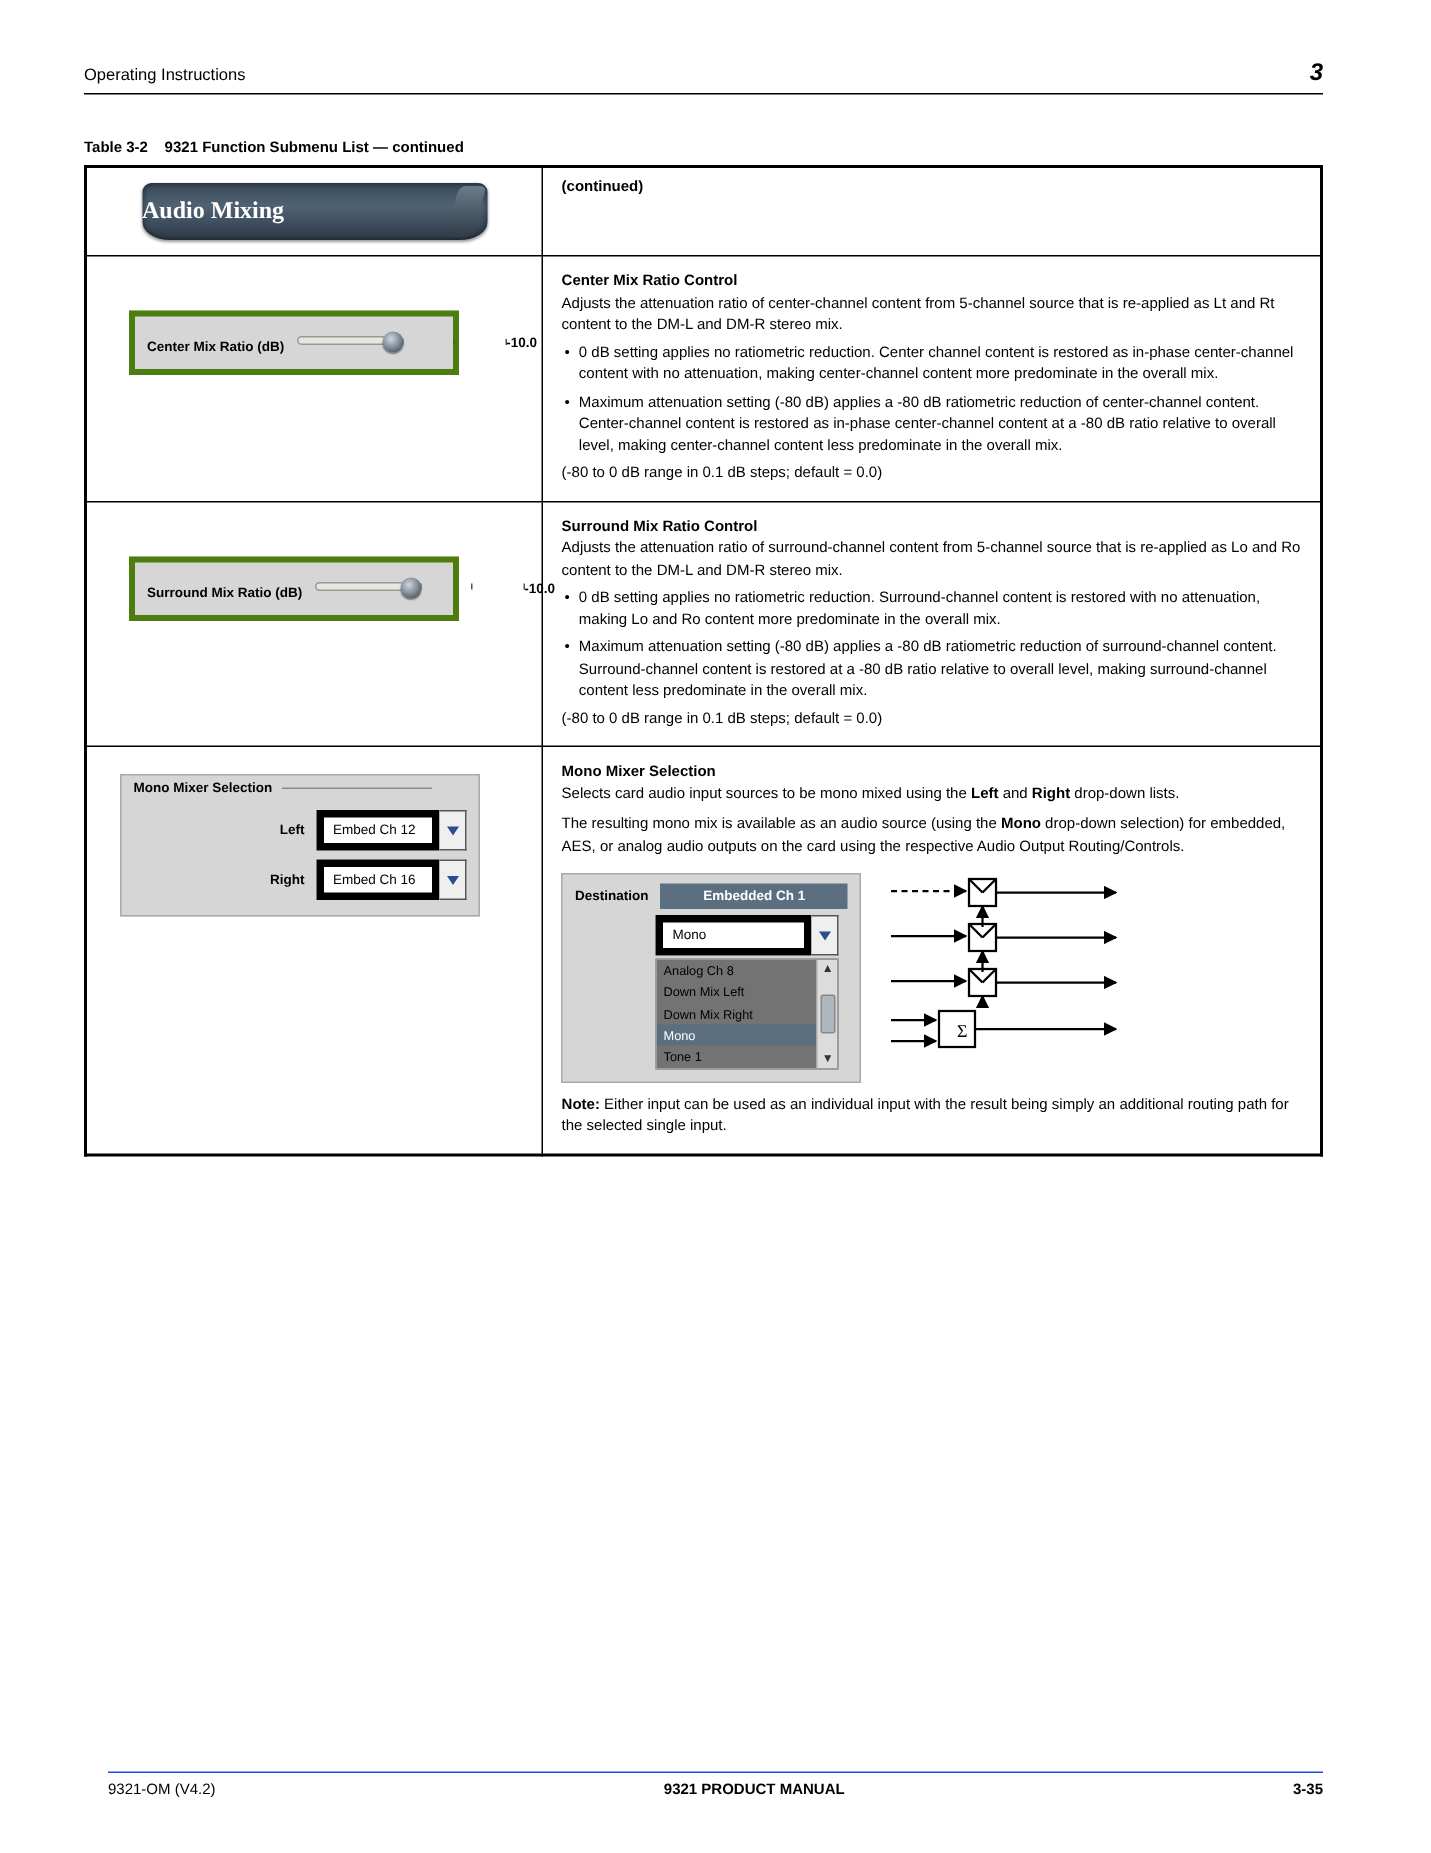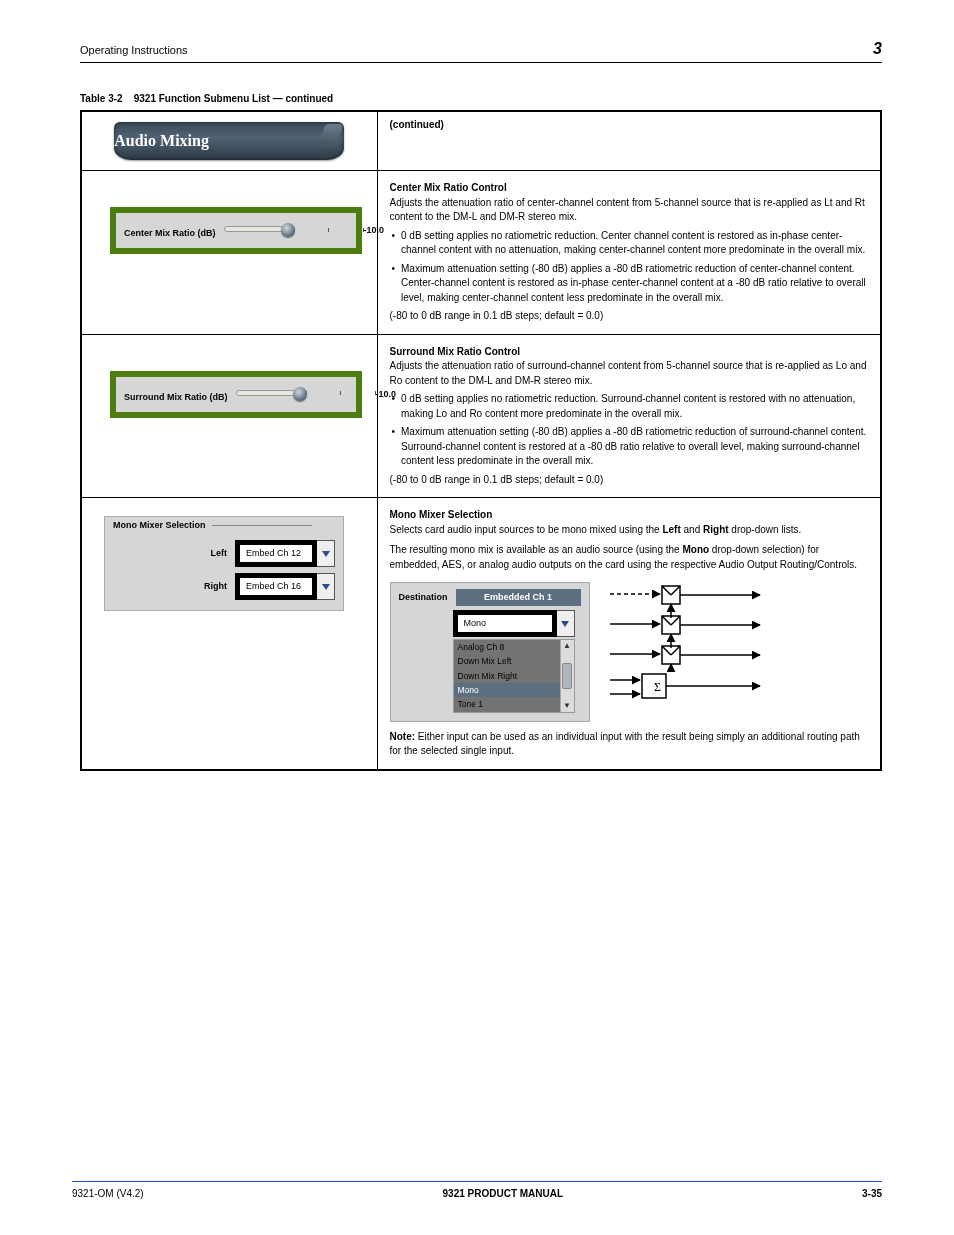--- a/index.html
+++ b/index.html
@@ -6,21 +6,21 @@
   body {
     margin: 0;
     padding: 0;
     font-family: Arial, Helvetica, sans-serif;
     background: #fff;
     width: 954px;
   }
   .page {
     width: 954px;
     height: 1235px;
-    padding: 40px 72px 30px 80px;
+    padding: 40px 72px 30px 56px;
     position: relative;
   }
   .header-row {
     display: flex;
     justify-content: space-between;
     align-items: baseline;
     border-bottom: 1px solid #000;
     padding-bottom: 4px;
     margin-bottom: 30px;
   }
@@ -64,22 +64,22 @@
     font-family: Liberation Serif, serif;
   }
   .tab-pill:after{
     content:""; position:absolute; right:6px; top:2px; bottom:2px; width:18px;
     background: linear-gradient(#6a7c8c, #303c48);
     border-radius: 4px;
     transform: skewX(-18deg);
   }
   .slider-panel {
     background:#d6d6d6;
-    border:6px solid #4d7c0f;
-    width: 252px;
+    border:4px solid #4d7c0f;
+    width: 220px;
     padding:10px 8px 8px 8px;
     margin: 26px 0 0 16px;
     display:flex; align-items:flex-start; gap:8px;
   }
   .slider-label { font-size:9px; font-weight:bold; white-space:nowrap; padding-top:4px; }
   .slider-body { flex:1; display:flex; flex-direction:row; align-items:center; }
   .slider-track {
     width: 70px; height:6px; background:#e8e6dd; border:1px solid #999;
     border-radius:3px; position:relative; margin-bottom:2px;
   }

